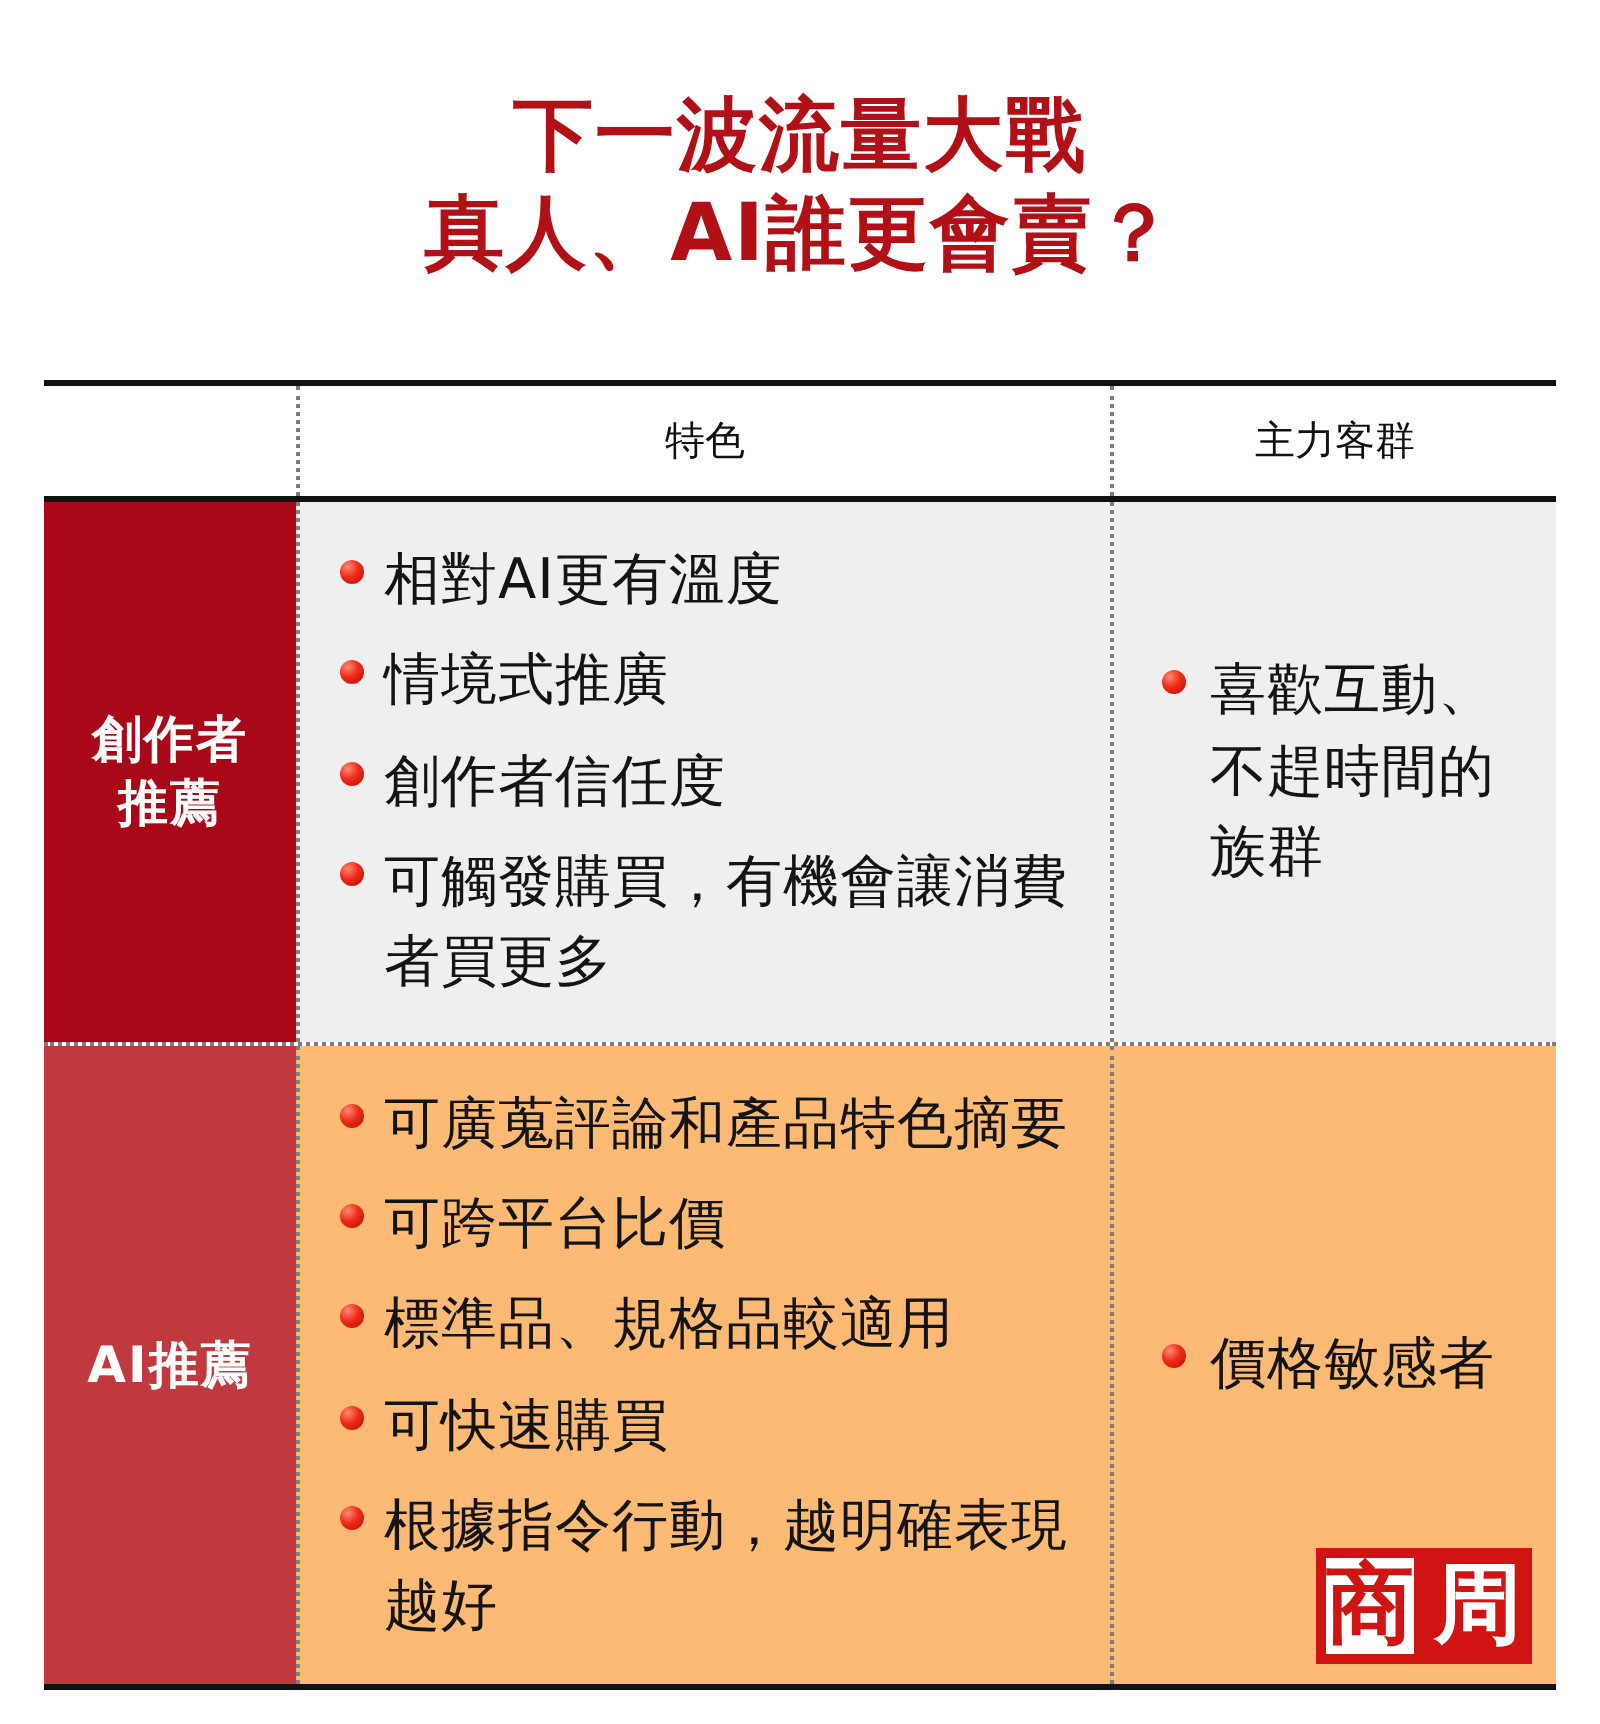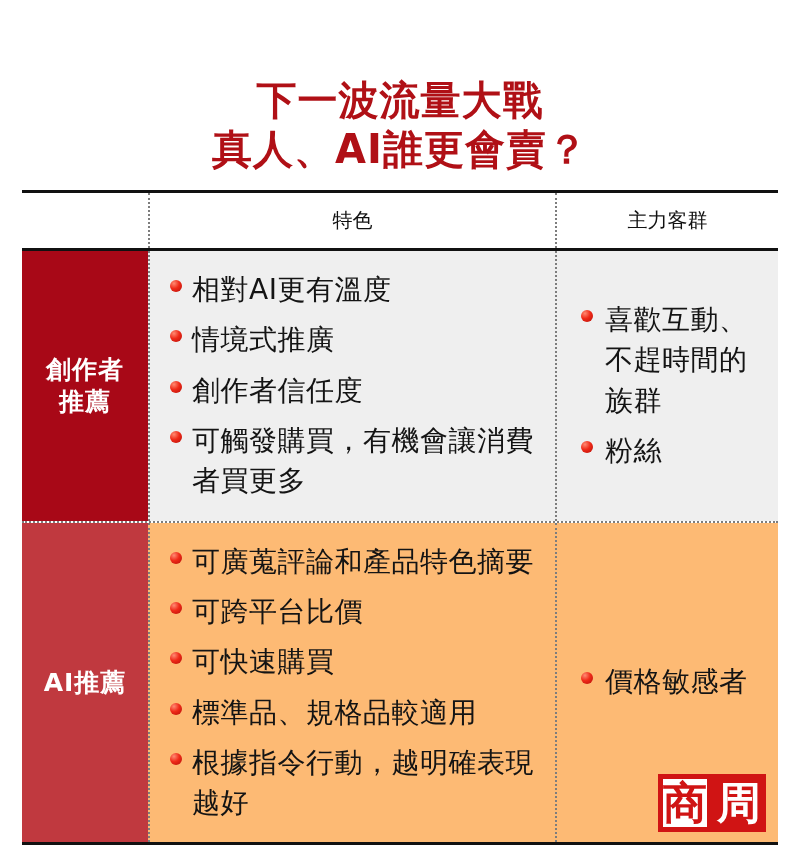--- a/index.html
+++ b/index.html
@@ -11,21 +11,21 @@
     width: 800px;
     height: 862px;
     font-family: "DejaVu Sans", "Liberation Sans", sans-serif;
     color: #1a1a1a;
     position: relative;
     overflow: hidden;
   }
 
   
   .title-block {
-    padding-top: 76px;
+    padding-top: 44px;
     text-align: center;
   }
   .title-line {
     color: #b01016;
     font-weight: bold;
     font-size: 40px;
     line-height: 1.22;
     letter-spacing: 1px;
     white-space: nowrap;
   }
@@ -188,35 +188,34 @@
       <ul class="bullets">
         <li>相對AI更有溫度</li>
         <li>情境式推廣</li>
         <li>創作者信任度</li>
         <li>可觸發購買，有機會讓消費者買更多</li>
       </ul>
     </div>
     <div class="col-aud">
       <ul class="bullets center-v">
         <li>喜歡互動、不趕時間的族群</li>
-        <li>粉絲</li>
       </ul>
     </div>
   </div>
 
   <div class="t-row body-row row-ai">
     <div class="col-label">
       <div>AI推薦</div>
     </div>
     <div class="col-feat">
       <ul class="bullets">
         <li>可廣蒐評論和產品特色摘要</li>
         <li>可跨平台比價</li>
+        <li>標準品、規格品較適用</li>
         <li>可快速購買</li>
-        <li>標準品、規格品較適用</li>
         <li>根據指令行動，越明確表現越好</li>
       </ul>
     </div>
     <div class="col-aud">
       <ul class="bullets">
         <li>價格敏感者</li>
       </ul>
       <div class="logo">
         <div class="logo-a">商</div>
         <div class="logo-b">周</div>

